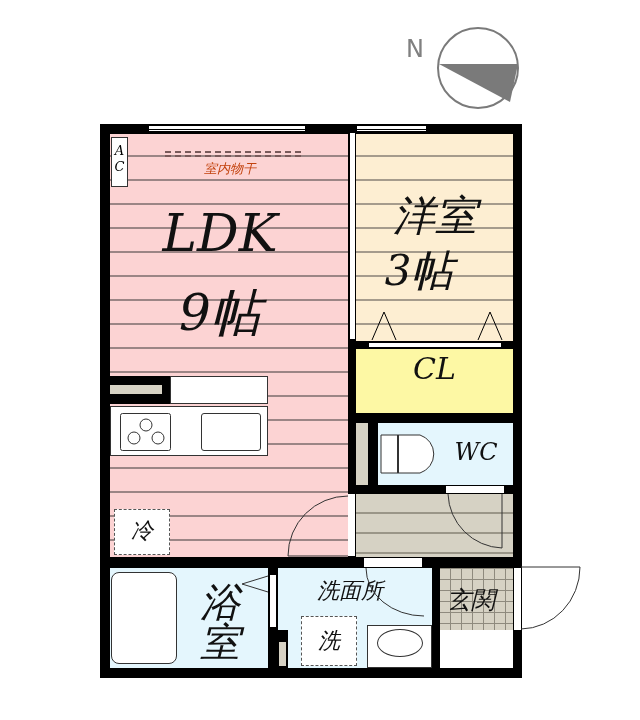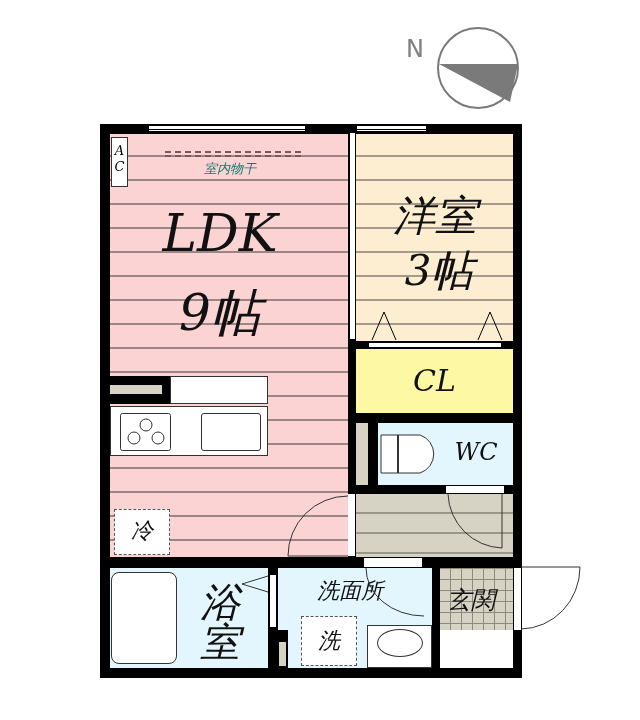--- a/index.html
+++ b/index.html
@@ -65,21 +65,21 @@
   <polyline points="2,32 14,4 26,32" fill="none" stroke="#000" stroke-width="1"></polyline>
   <polyline points="108,32 120,4 132,32" fill="none" stroke="#000" stroke-width="1"></polyline>
 </svg>
 
 <div class="abs" style="left:111px;top:137px;width:17px;height:50px;background:#fff;border:1px solid #333;box-sizing:border-box;font-style:italic;font-size:13px;text-align:center;line-height:16px;padding-top:5px;">
   <div>A</div>
   <div>C</div>
 </div>
 
 <div class="abs" style="left:165px;top:151px;width:136px;height:6px;border-top:2px dashed #7a5a5a;border-bottom:2px dashed #7a5a5a;box-sizing:border-box;"></div>
-<span class="label" style="left:190px;top:162px;width:80px;font-size:13px;color:#0f766e;">室内物干</span>
+<span class="label" style="left:190px;top:162px;width:80px;font-size:13px;color:#c2410c;">室内物干</span>
 
 <span class="label" style="left:140px;top:207px;width:160px;font-size:52px;">LDK</span>
 <span class="label" style="left:140px;top:288px;width:160px;font-size:50px;">9帖</span>
 
 <div class="abs" style="left:110px;top:376px;width:60px;height:28px;background:#000;"></div>
 <div class="abs" style="left:110px;top:385px;width:52px;height:9px;background:#d6d2c4;"></div>
 <div class="abs" style="left:170px;top:376px;width:98px;height:28px;background:#fff;border:1px solid #333;box-sizing:border-box;"></div>
 <div class="abs" style="left:110px;top:406px;width:158px;height:50px;background:#fff;border:1px solid #333;box-sizing:border-box;"></div>
 <svg class="abs" style="left:120px;top:413px;" width="52" height="40">
   <rect x="0.5" y="0.5" width="50" height="37" rx="2" fill="#fff" stroke="#333"></rect>
@@ -92,23 +92,23 @@
 <div class="dashbox" style="left:114px;top:509px;width:56px;height:46px;"></div>
 <span class="label" style="left:114px;top:520px;width:56px;font-size:22px;">冷</span>
 
 <svg class="abs" style="left:286px;top:494px;" width="64" height="64">
   <path d="M62,2 A60,60 0 0 0 2,62" fill="none" stroke="#333" stroke-width="1"></path>
   <line x1="2" y1="62" x2="62" y2="62" stroke="#333"></line>
 </svg>
 <div class="abs" style="left:348px;top:494px;width:7px;height:62px;background:#fff;"></div>
 
 <span class="label" style="left:360px;top:195px;width:150px;font-size:42px;">洋室</span>
-<span class="label" style="left:364px;top:250px;width:150px;font-size:42px;">3帖</span>
+<span class="label" style="left:344px;top:250px;width:150px;font-size:42px;">3帖</span>
 
-<span class="label" style="left:356px;top:366px;width:157px;font-size:30px;">CL</span>
+<span class="label" style="left:356px;top:354px;width:157px;font-size:30px;">CL</span>
 
 <svg class="abs" style="left:380px;top:434px;" width="64" height="42">
   <path d="M1,1 L40,1 A20,20 0 0 1 40,39 L1,39 Z" fill="#fff" stroke="#333"></path>
   <line x1="18" y1="1" x2="18" y2="39" stroke="#333" stroke-width="2"></line>
 </svg>
 <span class="label" style="left:446px;top:440px;width:60px;font-size:24px;">WC</span>
 
 <div class="abs" style="left:446px;top:486px;width:58px;height:7px;background:#fff;"></div>
 <svg class="abs" style="left:446px;top:494px;" width="60" height="60">
   <path d="M2,0 A56,56 0 0 0 56,54" fill="none" stroke="#333"></path>

